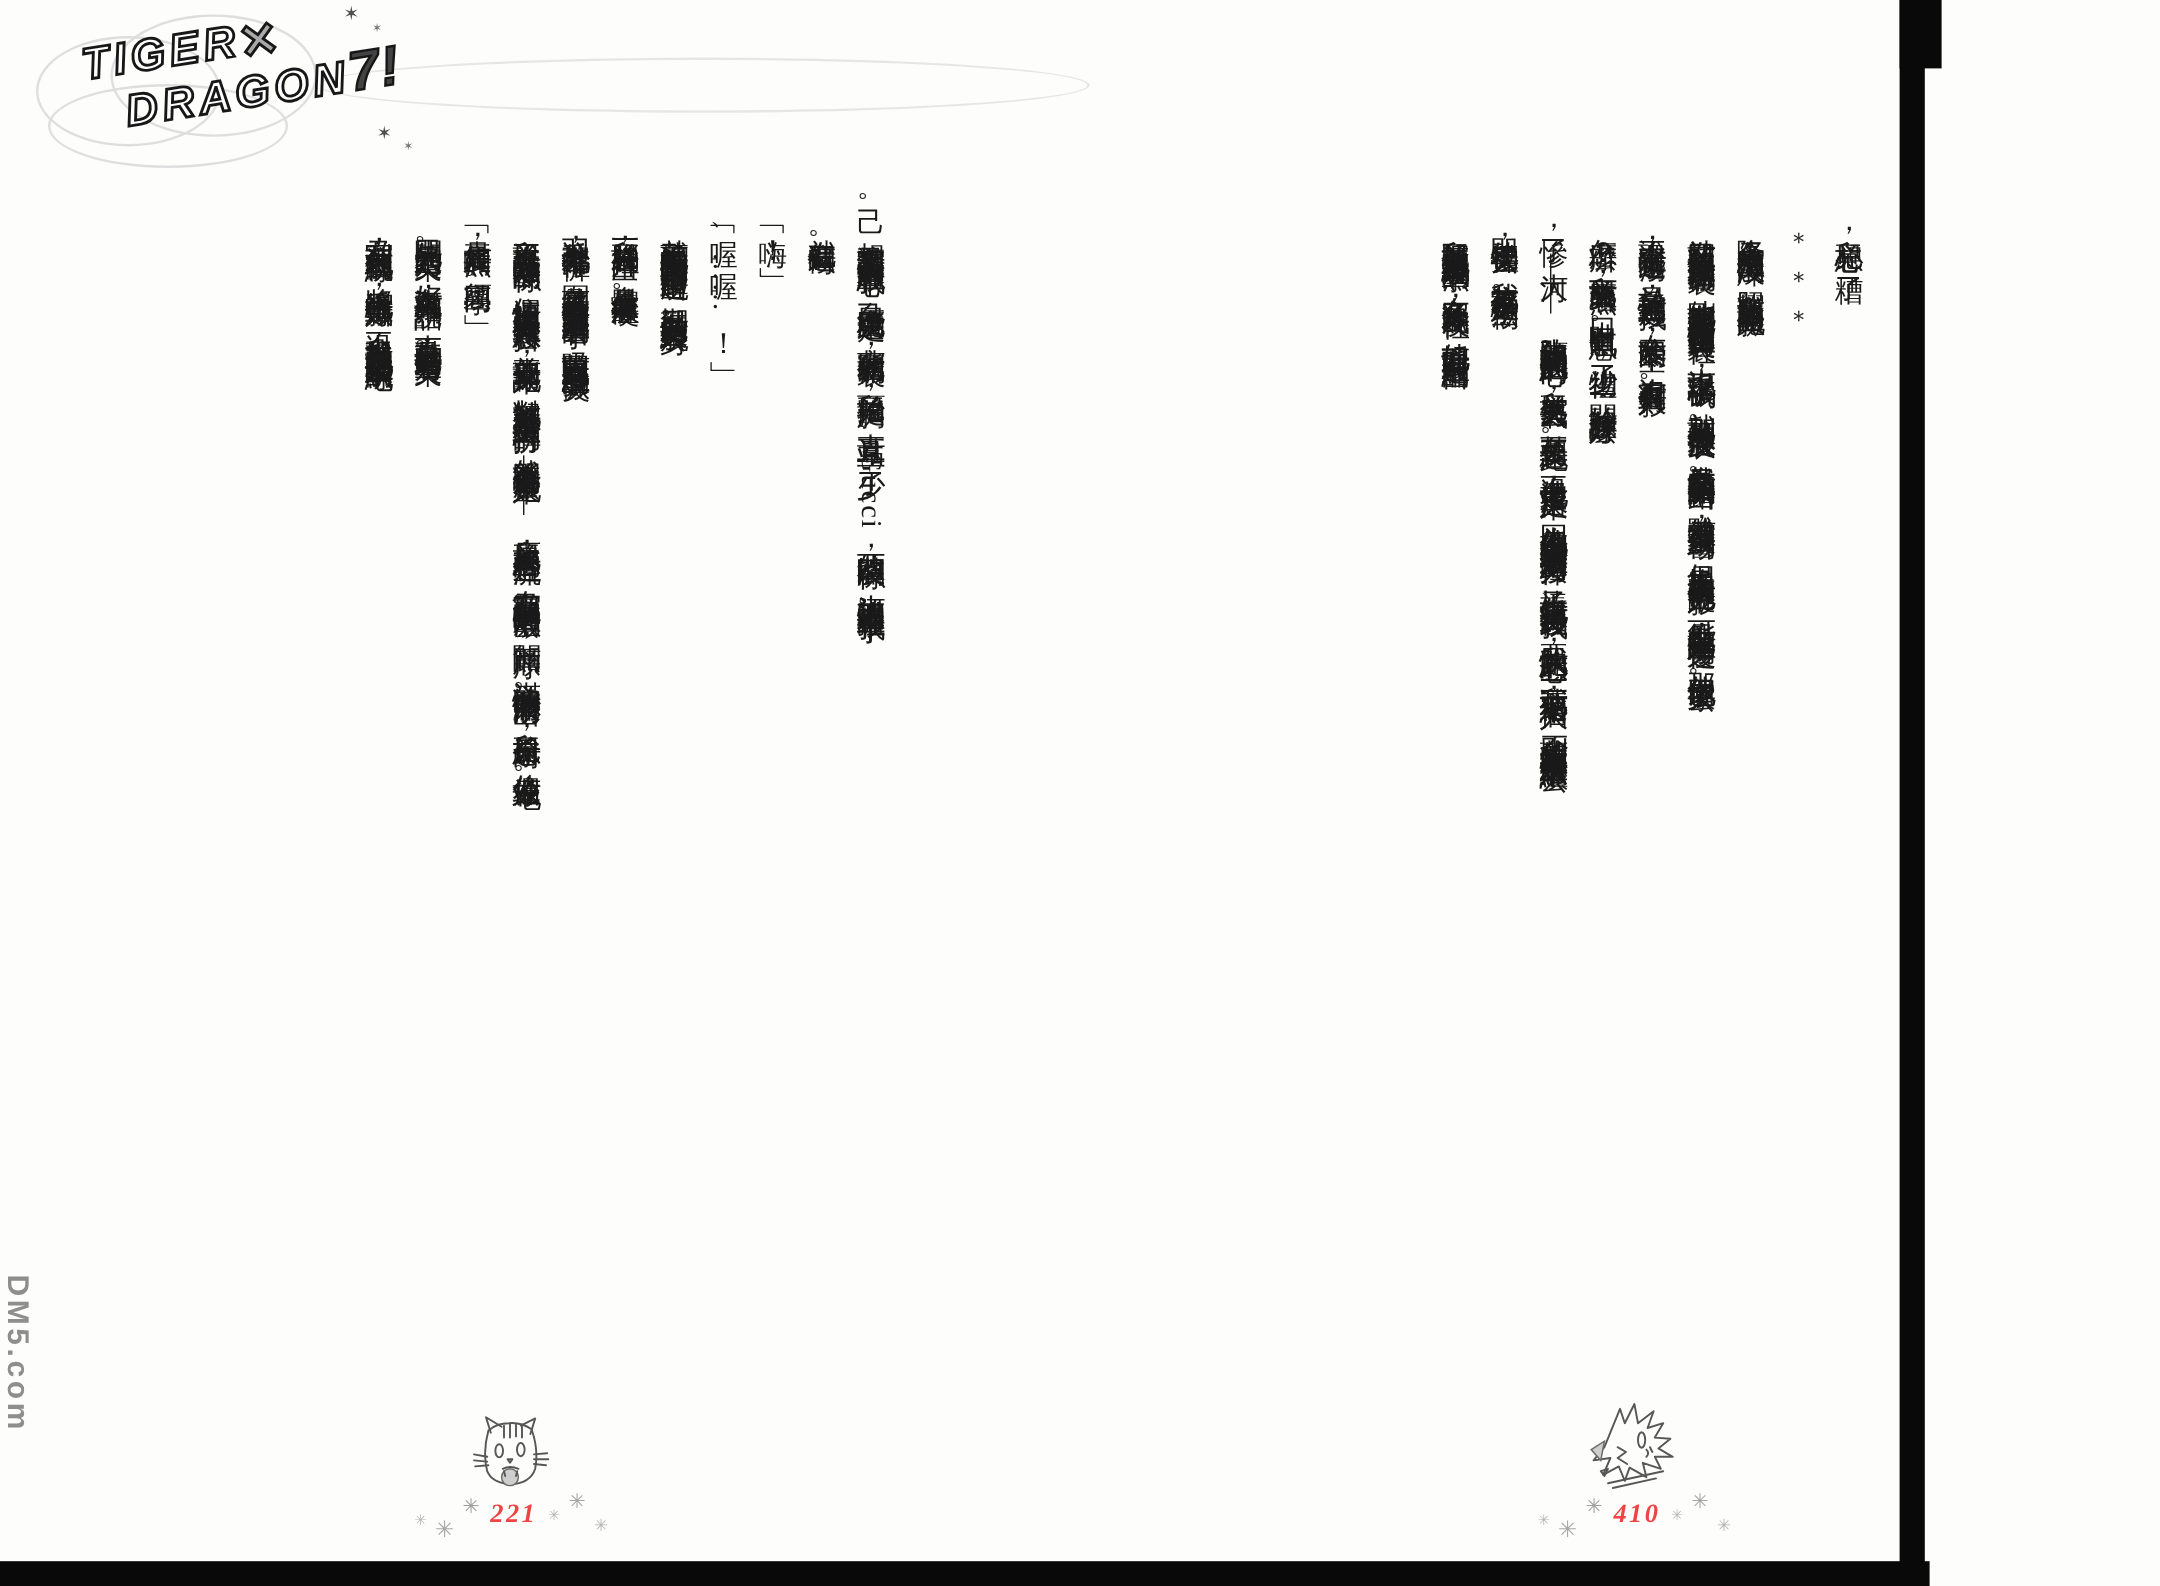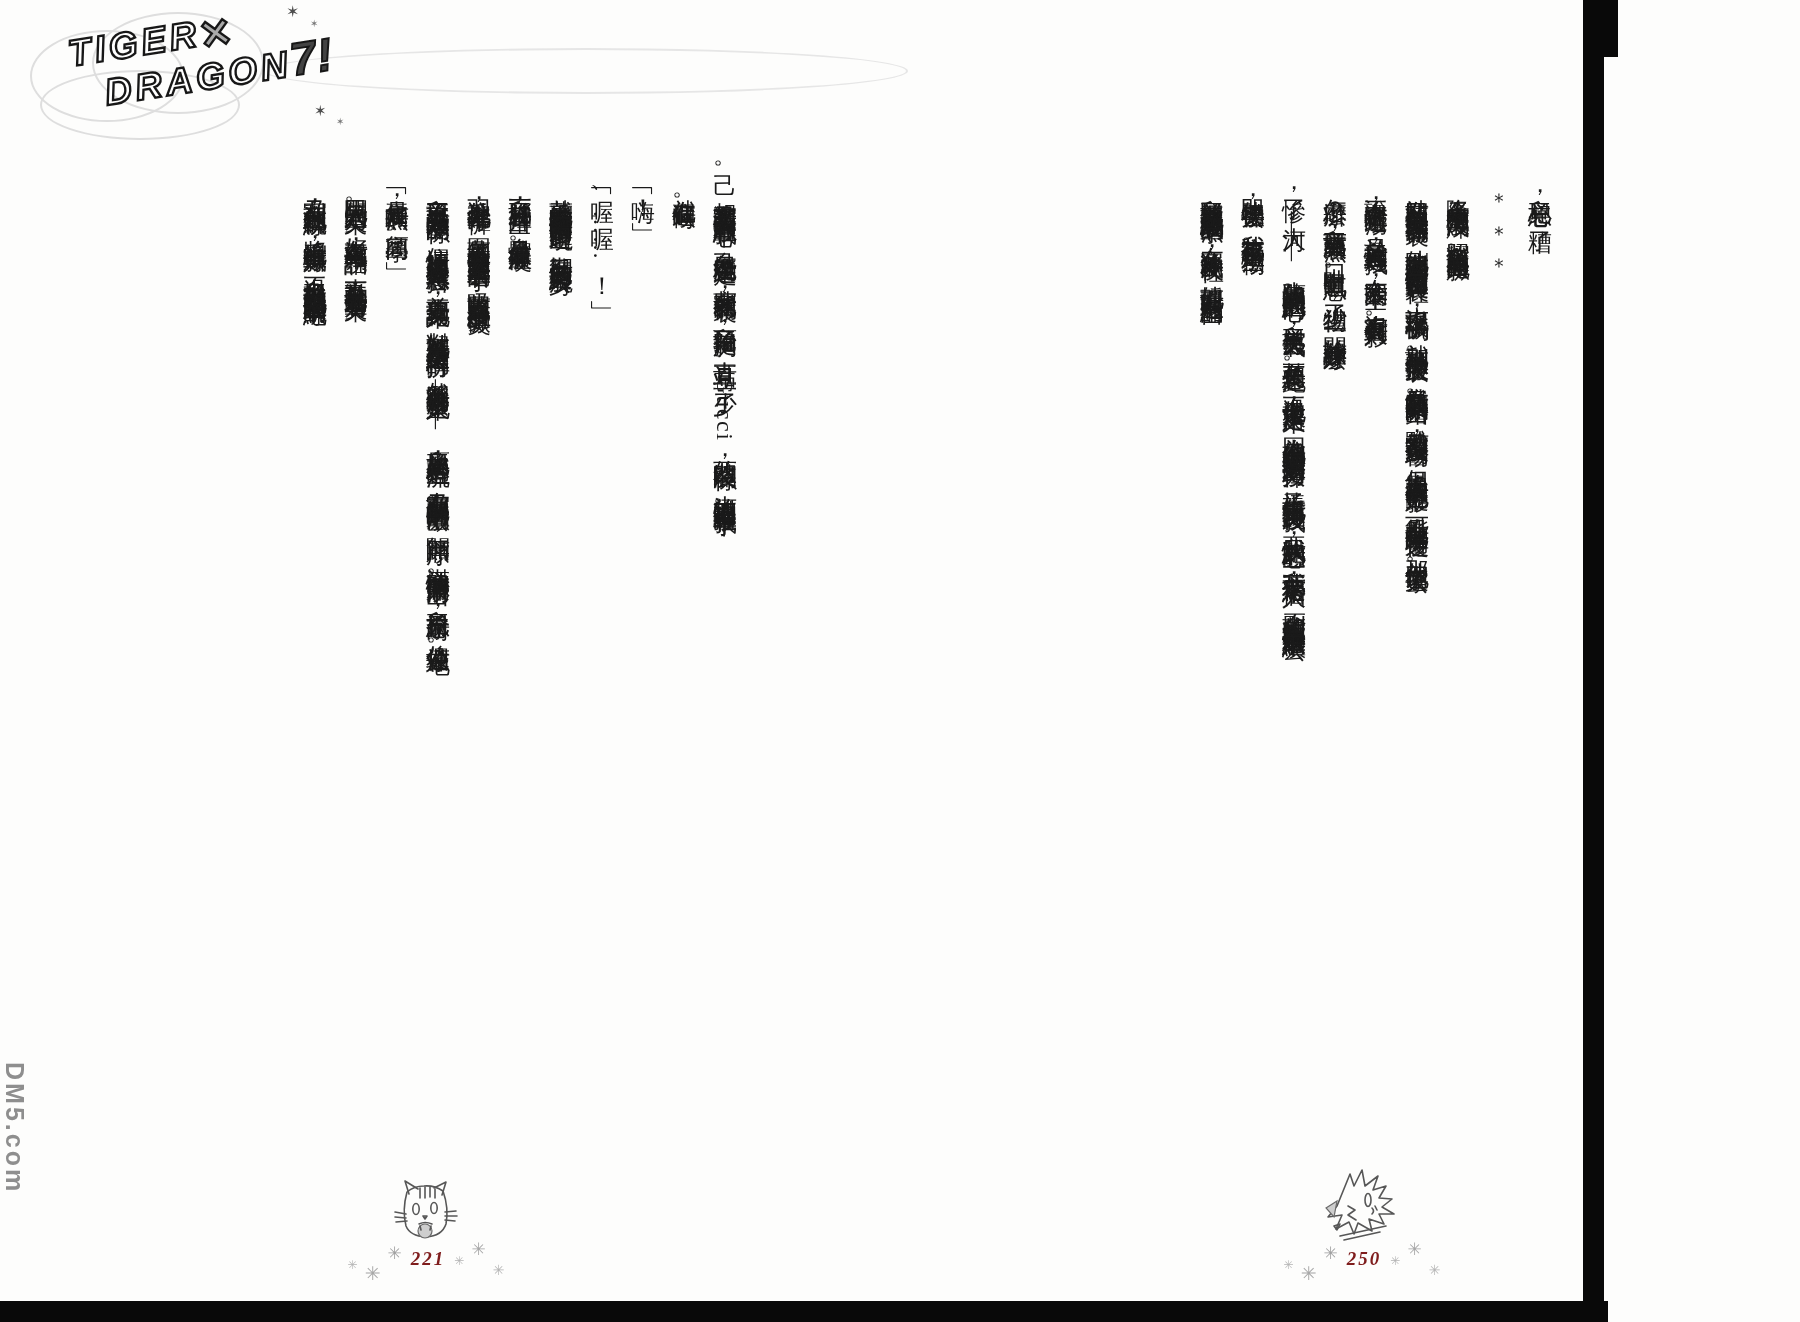--- a/index.html
+++ b/index.html
@@ -22,21 +22,21 @@
   p.scene-break{text-indent:1.1em;letter-spacing:0.55em;font-size:21px;color:#2b2b2b;}
 
   
   .footer{position:absolute;display:flex;flex-direction:column;align-items:center;}
   .footer-left{left:326px;top:1176px;width:200px;}
   .footer-right{left:1262px;top:1164px;width:200px;}
   .mascot{display:block;}
   .numrow{display:flex;align-items:center;gap:7px;margin-top:2px;}
   .pagenum{
     font-family:"Liberation Serif","DejaVu Serif",serif;
-    font-style:italic;font-weight:bold;font-size:19px;color:#7f1d1d;letter-spacing:2px;
+    font-style:italic;font-weight:bold;font-size:22px;color:#ef4444;letter-spacing:2px;
     padding:0 2px;
   }
   .sp{color:#b4b4b4;line-height:1;-webkit-text-stroke:0;}
   .spA{font-size:12px;transform:translateY(6px);}
   .spB{font-size:19px;transform:translateY(14px);color:#a8a8a8;}
   .spC{font-size:17px;transform:translateY(-6px);color:#9f9f9f;}
   .spD{font-size:12px;transform:translateY(2px);}
   .spE{font-size:17px;transform:translateY(-10px);color:#a5a5a5;}
   .spF{font-size:14px;transform:translateY(12px);}
 
@@ -157,21 +157,21 @@
       <path class="sketch" d="M28 42 L35 46 L28 51 L36 56"></path>
       <path class="sketch-light" d="M6 44 L17 37 L14 53 Z"></path>
       <path class="sketch" d="M14 62 L20 60 L17 66 Z"></path>
       <path class="sketch" d="M20 72 L66 62 M24 76 L60 68"></path>
       <path class="sketch" d="M52 44 Q55 47 52 50 M55 42 L57 46"></path>
     </svg>
     <div class="numrow">
       <span class="sp spA">✳</span>
       <span class="sp spB">✳</span>
       <span class="sp spC">✳</span>
-      <span class="pagenum">250</span>
+      <span class="pagenum">410</span>
       <span class="sp spD">✳</span>
       <span class="sp spE">✳</span>
       <span class="sp spF">✳</span>
     </div>
   </div>
 
   <div class="watermark">DM5.com</div>
 
   <div class="bar-right"></div>
   <div class="bar-right-top"></div>

